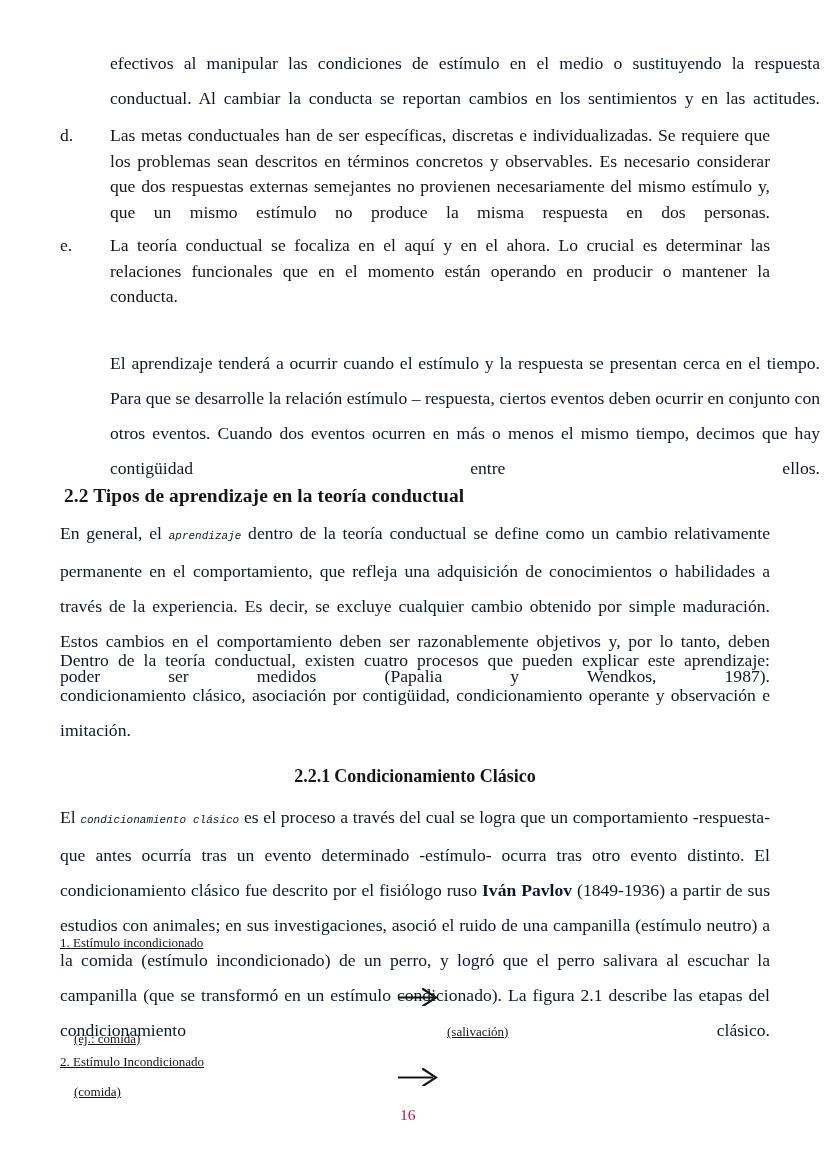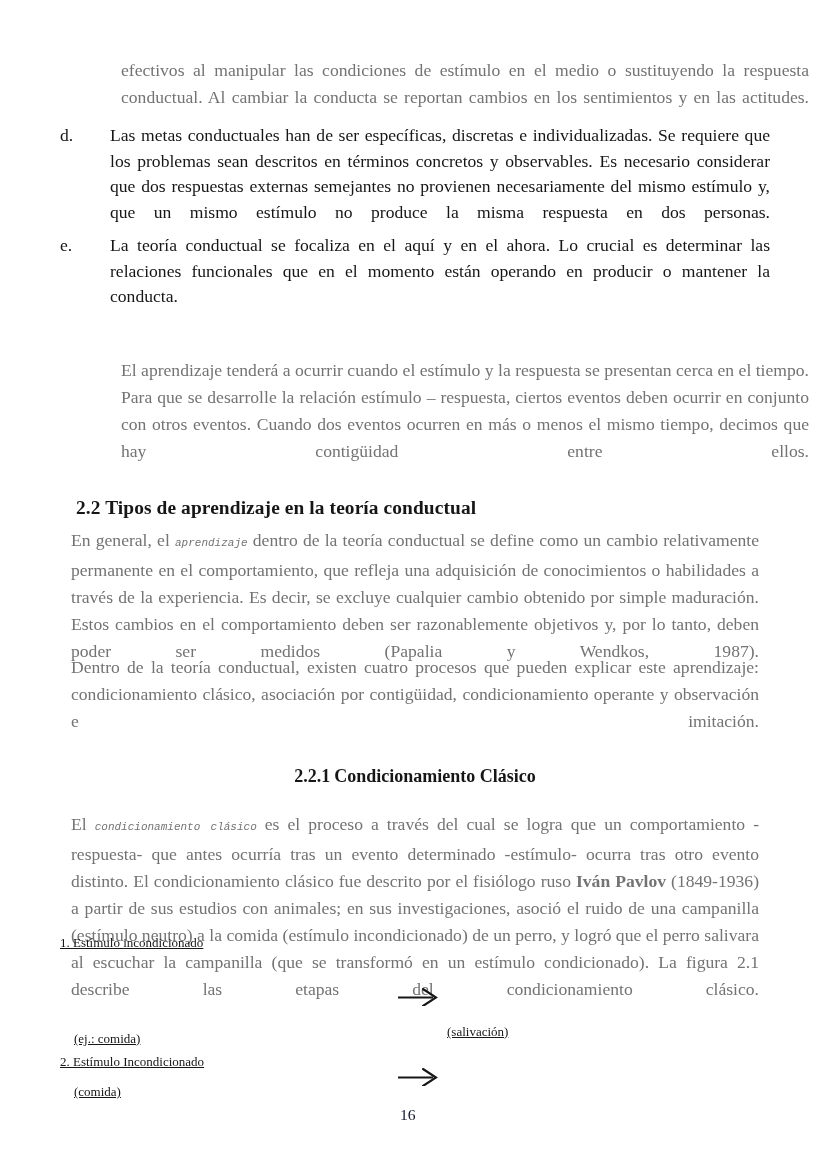--- a/index.html
+++ b/index.html
@@ -24,26 +24,26 @@
   }
 
   
   .col {
     position: absolute;
     left: 60px;
     width: 710px;
   }
 
   p.body {
-    margin: 11px;
+    margin: 0;
     font-size: 17.6px;
-    line-height: 27px;
+    line-height: 35px;
     text-align: justify;
     text-justify: inter-word;
-    color: #737373;
+    color: #0f172a;
   }
 
   
   .lettered {
     position: relative;
     padding-left: 50px;
     margin: 0;
   }
   .lettered .marker {
     position: absolute;
@@ -58,21 +58,21 @@
     text-align: justify;
     text-justify: inter-word;
   }
   
   .cont {
     padding-left: 50px;
   }
 
   
   h2.sec {
-    margin: 16px;
+    margin: 4px;
     font-size: 19.4px;
     line-height: 24px;
     font-weight: bold;
     letter-spacing: 0.1px;
   }
   h3.subsec {
     margin: 0;
     font-size: 18px;
     line-height: 23px;
     font-weight: bold;
@@ -100,21 +100,21 @@
     position: absolute;
     width: 44px;
     height: 20px;
   }
   .fig-arrow svg { display: block; }
 
   .page-num {
     position: absolute;
     font-size: 15.6px;
     line-height: 18px;
-    color: #0f172a;
+    color: #be185d;
   }
 
   
   p.body:after, .lettered .content:after {
     content: "";
     display: inline-block;
     width: 100%;
   }
 </style>
 </head>

